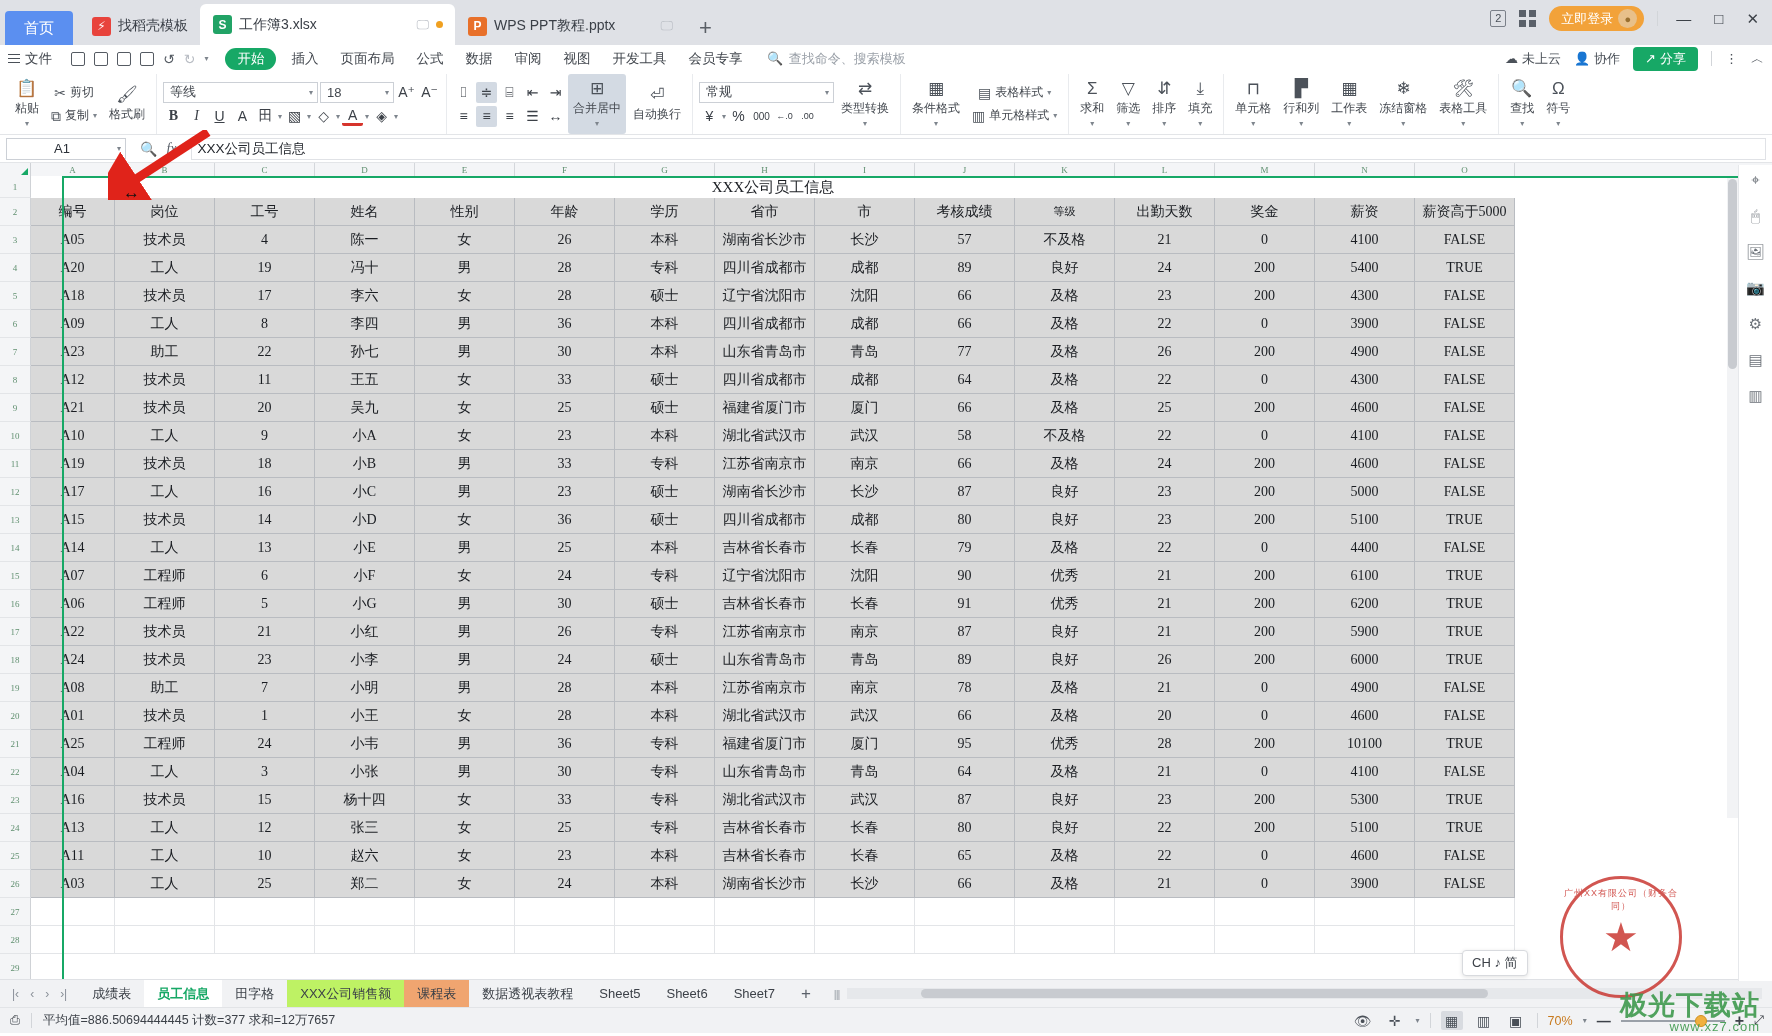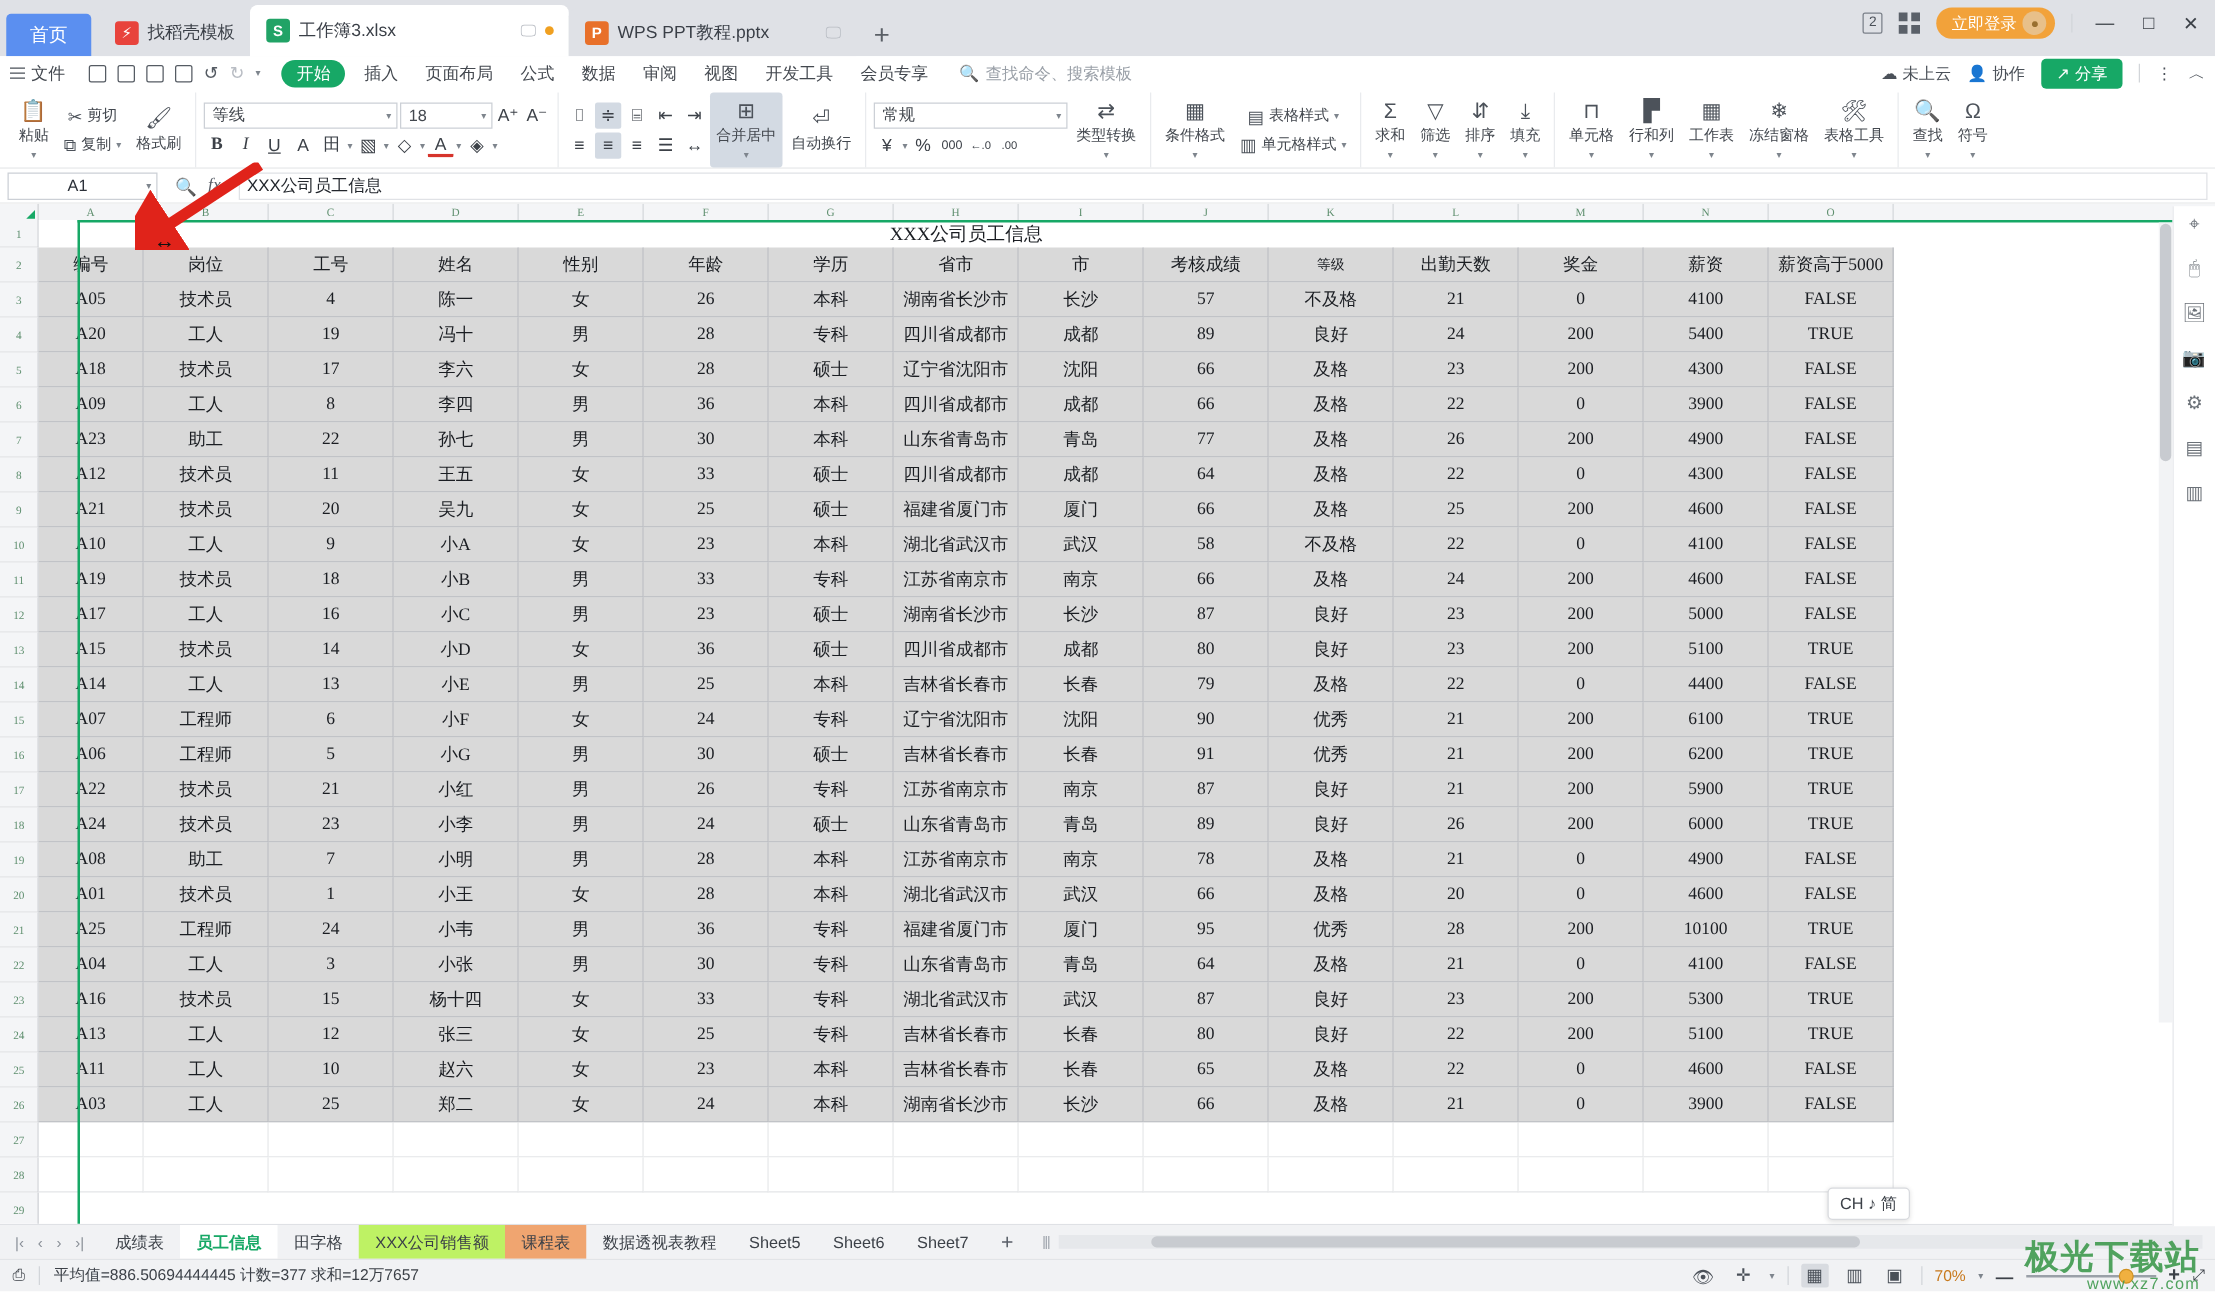--- a/index.html
+++ b/index.html
@@ -104,21 +104,21 @@
     border: 1px solid #ccd0d6; height: 21px; width: 155px; font-size: 13px;
     display: flex; align-items: center; padding: 0 4px 0 6px; justify-content: space-between;
     background: #fff;
   }
   .sizesel {
     border: 1px solid #ccd0d6; height: 21px; width: 74px; font-size: 13px;
     display: flex; align-items: center; padding: 0 4px 0 6px; justify-content: space-between;
     background: #fff;
   }
   .numsel {
-    border: 1px solid #ccd0d6; height: 21px; width: 155px; font-size: 13px;
+    border: 1px solid #ccd0d6; height: 21px; width: 135px; font-size: 13px;
     display: flex; align-items: center; padding: 0 4px 0 6px; justify-content: space-between;
     background: #fff;
   }
   .fbtn {
     width: 21px; height: 21px; display: flex; align-items: center; justify-content: center;
     font-size: 14px; cursor: pointer; border-radius: 2px; color: #3c4148;
   }
   .fbtn.on { background: #d3dae3; }
   .caret { font-size: 8px; color: #7e858d; }
 
@@ -1085,20 +1085,24 @@
   <div class="rightrail">
     <span>⌖</span>
     <span>🖱</span>
     <span>🖼</span>
     <span>📷</span>
     <span>⚙</span>
     <span>▤</span>
     <span>▥</span>
   </div>
 
+  <div class="stamp">
+    <span class="rtext">广州XX有限公司（财务合同）</span>
+    <span class="star">★</span>
+  </div>
 
   <div class="ime">CH ♪ 简</div>
 
   <svg class="arrow" width="110" height="70">
     <defs>
       <marker id="ah" markerWidth="7" markerHeight="7" refX="1" refY="3.5" orient="auto">
         <polygon points="0 0, 7 3.5, 0 7" fill="#e0231a"></polygon>
       </marker>
     </defs>
     <line x1="100" y1="2" x2="22" y2="53" stroke="#e0231a" stroke-width="9" marker-end="url(#ah)" stroke-linecap="butt"></line>

